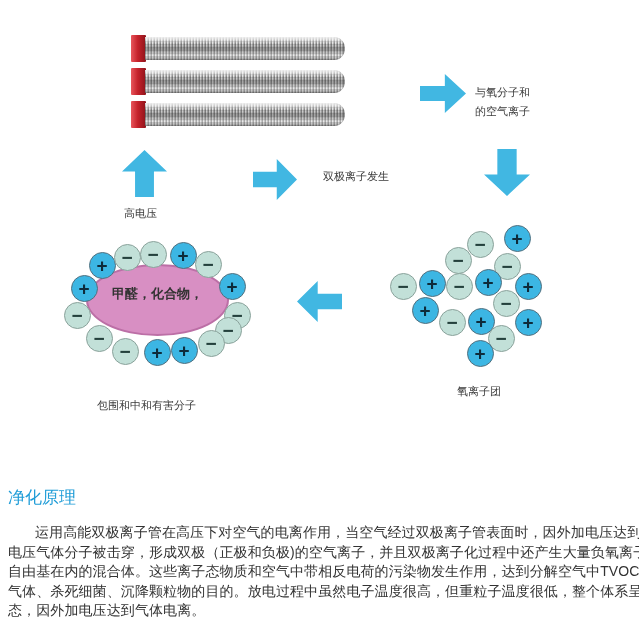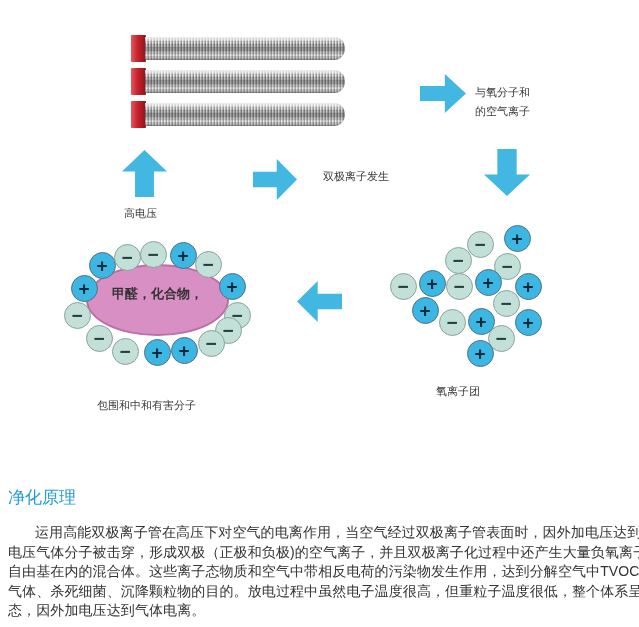--- a/index.html
+++ b/index.html
@@ -37,21 +37,21 @@
     clip-path:polygon(29% 0,71% 0,71% 54%,100% 54%,50% 100%,0 54%,29% 54%);}
   .arrow-left{left:297px;top:281px;width:45px;height:41px;
     clip-path:polygon(100% 31%,46% 31%,46% 0,0 50%,46% 100%,46% 69%,100% 69%);}
 
   
   .dlabel{position:absolute;font-size:11px;font-weight:400;color:var(--label-text);
     white-space:nowrap;line-height:19px;}
   .lbl-high-voltage{left:124px;top:204px;}
   .lbl-bipolar{left:323px;top:151px;margin-top:16px;}
   .lbl-reaction{left:475px;top:83px;}
-  .lbl-oxygen{left:436px;top:382px;}
+  .lbl-oxygen{left:457px;top:382px;}
   .lbl-neutralize{left:97px;top:396px;}
 
   
   .ellipse{
     position:absolute;left:86px;top:264px;width:143px;height:72px;border-radius:50%;
     background:var(--ellipse-fill);border:2px solid var(--ellipse-border);
     box-sizing:border-box;z-index:1;
   }
   .ellipse-text{
     position:absolute;left:86px;top:285px;width:143px;text-align:center;z-index:3;

